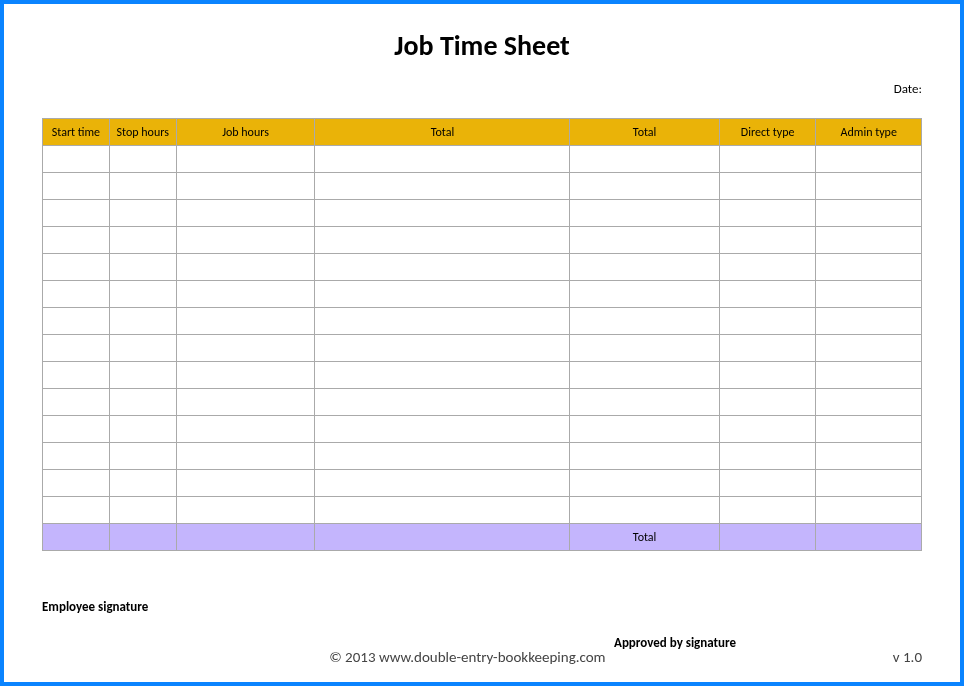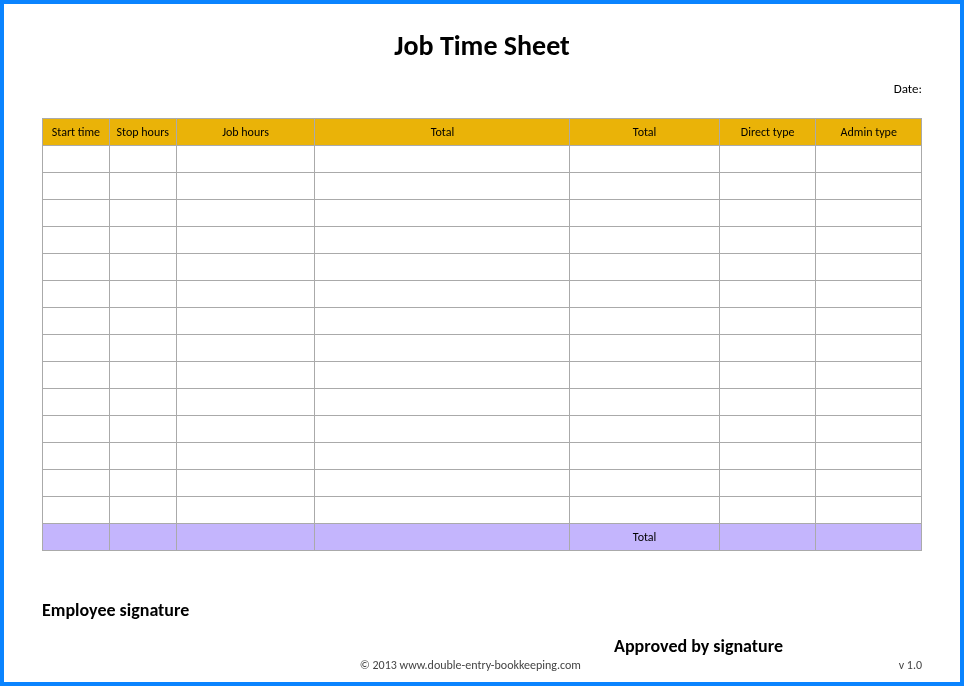--- a/index.html
+++ b/index.html
@@ -59,34 +59,34 @@
     padding: 0 4px;
     background: #fff;
   }
   tr.total-row td {
     background: #c4b5fd;
     text-align: center;
     font-size: 12px;
   }
   .sig-row {
     display: flex;
-    font-size: 18px;
+    font-size: 13px;
     font-weight: bold;
     color: #000;
     margin-top: 48px;
   }
   .sig-left { flex: 0 0 65%; }
   .sig-right { flex: 1; margin-top: 36px; }
   .footer {
     position: absolute;
-    bottom: 10px;
+    bottom: 16px;
     left: 38px;
     right: 38px;
     display: flex;
-    font-size: 12px;
+    font-size: 15px;
     color: #444;
   }
   .footer-center { flex: 1; text-align: center; }
   .footer-right { text-align: right; }
 </style>
 </head>
 <body>
 
 <div class="frame">
 

